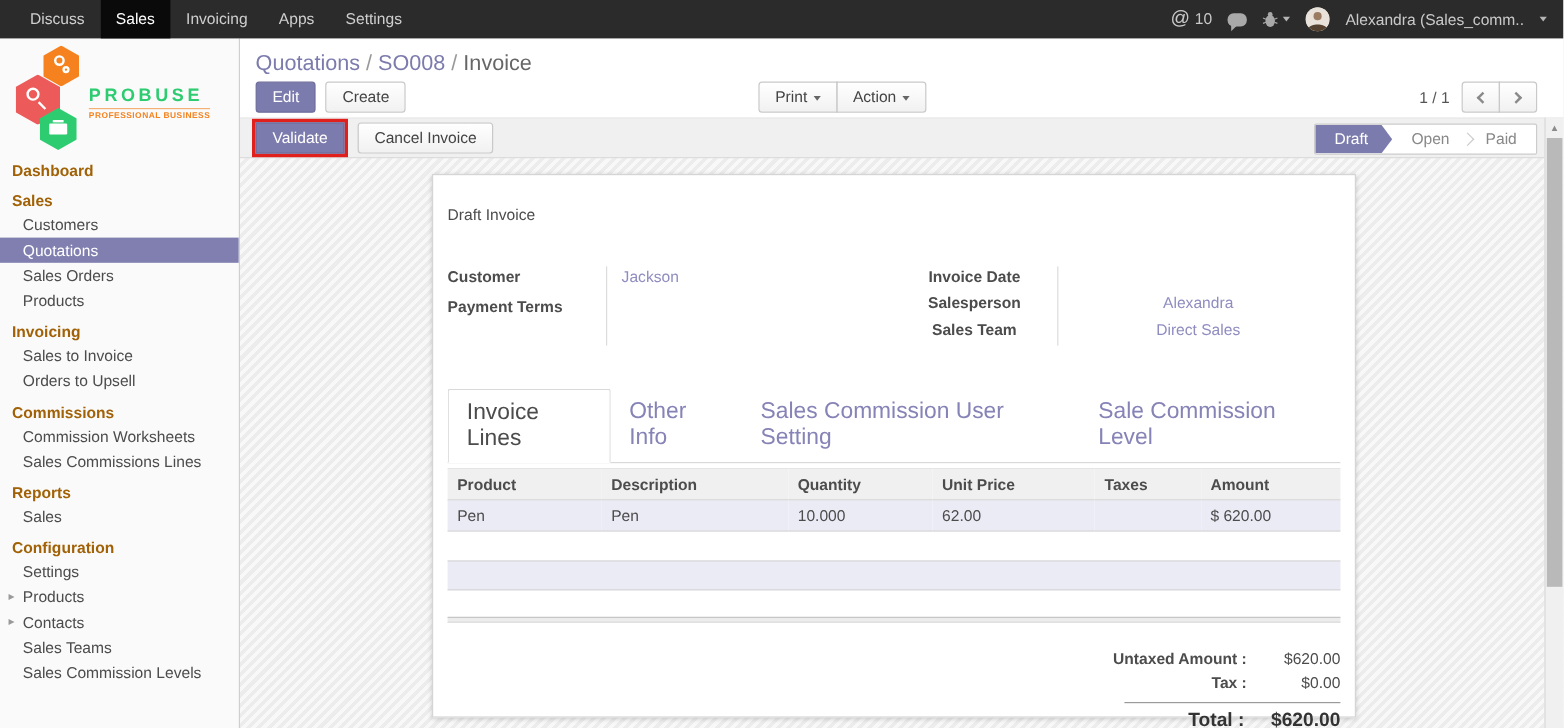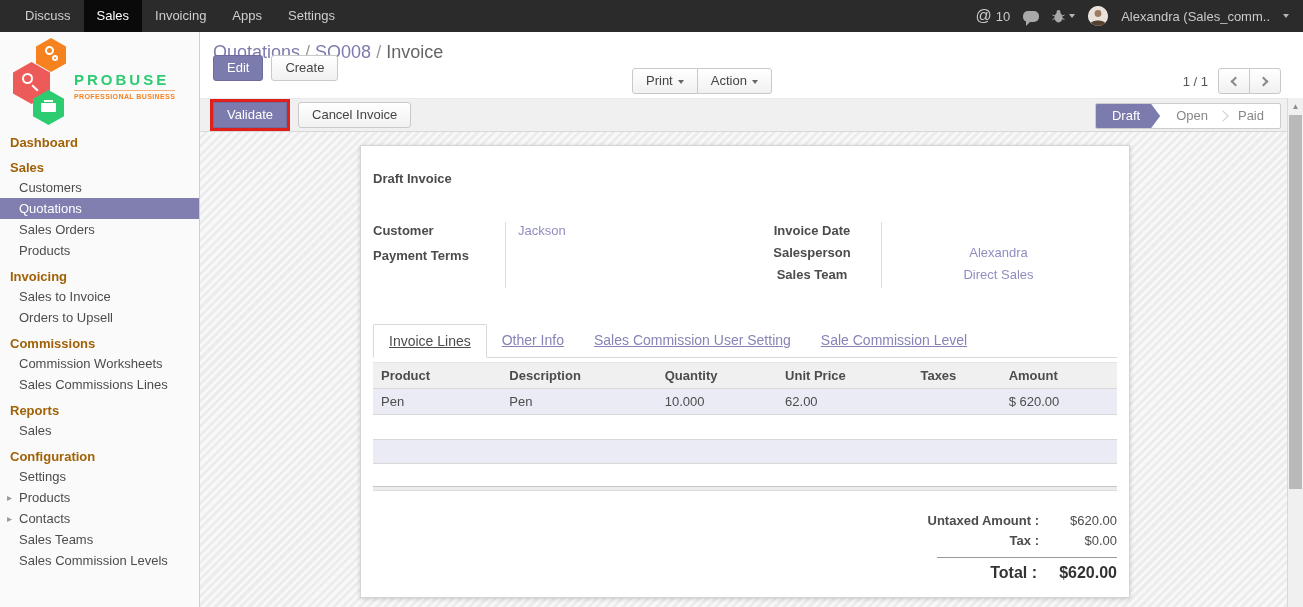--- a/index.html
+++ b/index.html
@@ -45,21 +45,21 @@
   .nav-caret { position:absolute; left:7px; top:3px; color:#999; font-size:10px; }
 
   
   .main { position:absolute; left:200px; top:32px; right:0; bottom:0; }
 
   .control-panel { height:66px; background:#fff; position:relative; }
   .breadcrumb { padding:10px 0 0 13px; font-size:18px; color:#555; }
   .crumb-link { color:#7c7bad; cursor:pointer; }
   .crumb-current { color:#666; }
   .crumb-sep { color:#999; padding:0 5px; }
-  .cp-buttons { position:absolute; left:13px; top:23px; display:flex; gap:8px; }
+  .cp-buttons { position:absolute; left:13px; top:36px; display:flex; gap:8px; }
   .btn { font-family:"Liberation Sans",sans-serif; font-size:13px; padding:4px 13px; border:1px solid #c9c9c9; border-radius:3px; background:linear-gradient(#ffffff,#f1f1f1); color:#444; cursor:pointer; line-height:16px; }
   .btn-primary { background:#7c7bad; border-color:#6f6d9c; color:#fff; }
   .btn-group { display:flex; }
   .btn-group .btn:first-child { border-radius:3px 0 0 3px; }
   .btn-group .btn:last-child { border-radius:0 3px 3px 0; margin-left:-1px; }
   .btn .caret-down { border-top-color:#666; margin-left:5px; vertical-align:middle; }
   .cp-center { position:absolute; left:432px; top:36px; }
   .cp-pager { position:absolute; right:22px; top:36px; display:flex; align-items:center; gap:10px; font-size:13px; color:#555; }
   .pager-btn { width:32px; height:26px; border:1px solid #c9c9c9; background:linear-gradient(#ffffff,#f1f1f1); display:flex; align-items:center; justify-content:center; cursor:pointer; }
   .pager-btn:first-child { border-radius:3px 0 0 3px; }
@@ -74,35 +74,35 @@
   .status-steps { position:absolute; right:22px; top:4px; display:flex; align-items:center; background:#fff; border:1px solid #ccc; border-radius:2px; height:26px; overflow:hidden; font-size:13px; color:#888; }
   .step { padding:0 16px; line-height:24px; cursor:pointer; }
   .step.active { background:#7c7bad; color:#fff; padding-right:20px; clip-path:polygon(0 0,calc(100% - 9px) 0,100% 50%,calc(100% - 9px) 100%,0 100%); }
   .step-sep { width:8px; height:8px; border-top:1px solid #ccc; border-right:1px solid #ccc; transform:rotate(45deg); margin:0 -5px; }
 
   .content { position:absolute; top:100px; left:0; right:0; bottom:0;
     background:#f1f1f1;
     background-image:repeating-linear-gradient(135deg, rgba(255,255,255,.5) 0 3px, rgba(0,0,0,.02) 3px 6px); }
   .sheet { position:absolute; left:160px; top:13px; width:770px; height:453px; background:#fff; border:1px solid #d5d5d5; box-shadow:0 1px 4px rgba(0,0,0,.18); padding:0 12px; }
 
-  .sheet-title { margin-top:25px; font-weight:bold; font-size:13px; color:#4c4c4c; }
+  .sheet-title { margin-top:25px; font-weight:normal; font-size:13px; color:#4c4c4c; }
   .field-group { display:flex; margin-top:36px; }
   .fg-col { display:flex; }
   .fg-col-left { width:345px; }
   .fg-col-right { width:360px; margin-left:25px; }
   .fg-labels { font-size:13px; font-weight:bold; color:#4c4c4c; }
   .fg-col-left .fg-labels { width:132px; }
   .fg-col-right .fg-labels { width:138px; }
   .fg-values { border-left:1px solid #dcdcdc; padding-left:12px; flex:1; font-size:13px; color:#8f8dc0; }
   .fg-row-l { min-height:25px; line-height:18px; }
   .fg-row-r { min-height:22px; line-height:17px;text-align:center; }
   .m2o-link { cursor:pointer; }
 
   .tabs { margin-top:36px; border-bottom:1px solid #d9d9d9; display:flex; }
-  .tab { font-size:14px; padding:8px 15px; color:#8683b6; cursor:pointer;text-decoration:underline; }
+  .tab { font-size:19px; padding:8px 15px; color:#8683b6; cursor:pointer; }
   .tab.active { background:#fff; border:1px solid #d9d9d9; border-bottom:1px solid #fff; margin-bottom:-1px; color:#4c4c4c; border-radius:2px 2px 0 0; }
 
   table.lines-table { width:100%; border-collapse:collapse; font-size:13px; margin-top:4px; }
   .lines-table th { background:#f0f0f0; color:#4c4c4c; text-align:left; font-weight:bold; padding:5px 8px; border-top:1px solid #e4e4e4; border-bottom:1px solid #d8d8d8; }
   .lines-table td { background:#ebebf6; color:#4c4c4c; padding:5px 8px; border-bottom:1px solid #d8d8d8; }
   .lines-table .ar { }
 
   .empty-row { height:25px; background:#ebebf6; border-top:1px solid #d8d8d8; border-bottom:1px solid #d8d8d8; margin-top:24px; }
   .sep-bar { margin-top:22px; height:5px; background:#ececec; border-top:1px solid #c6c6c6; border-bottom:1px solid #dcdcdc; }
 

